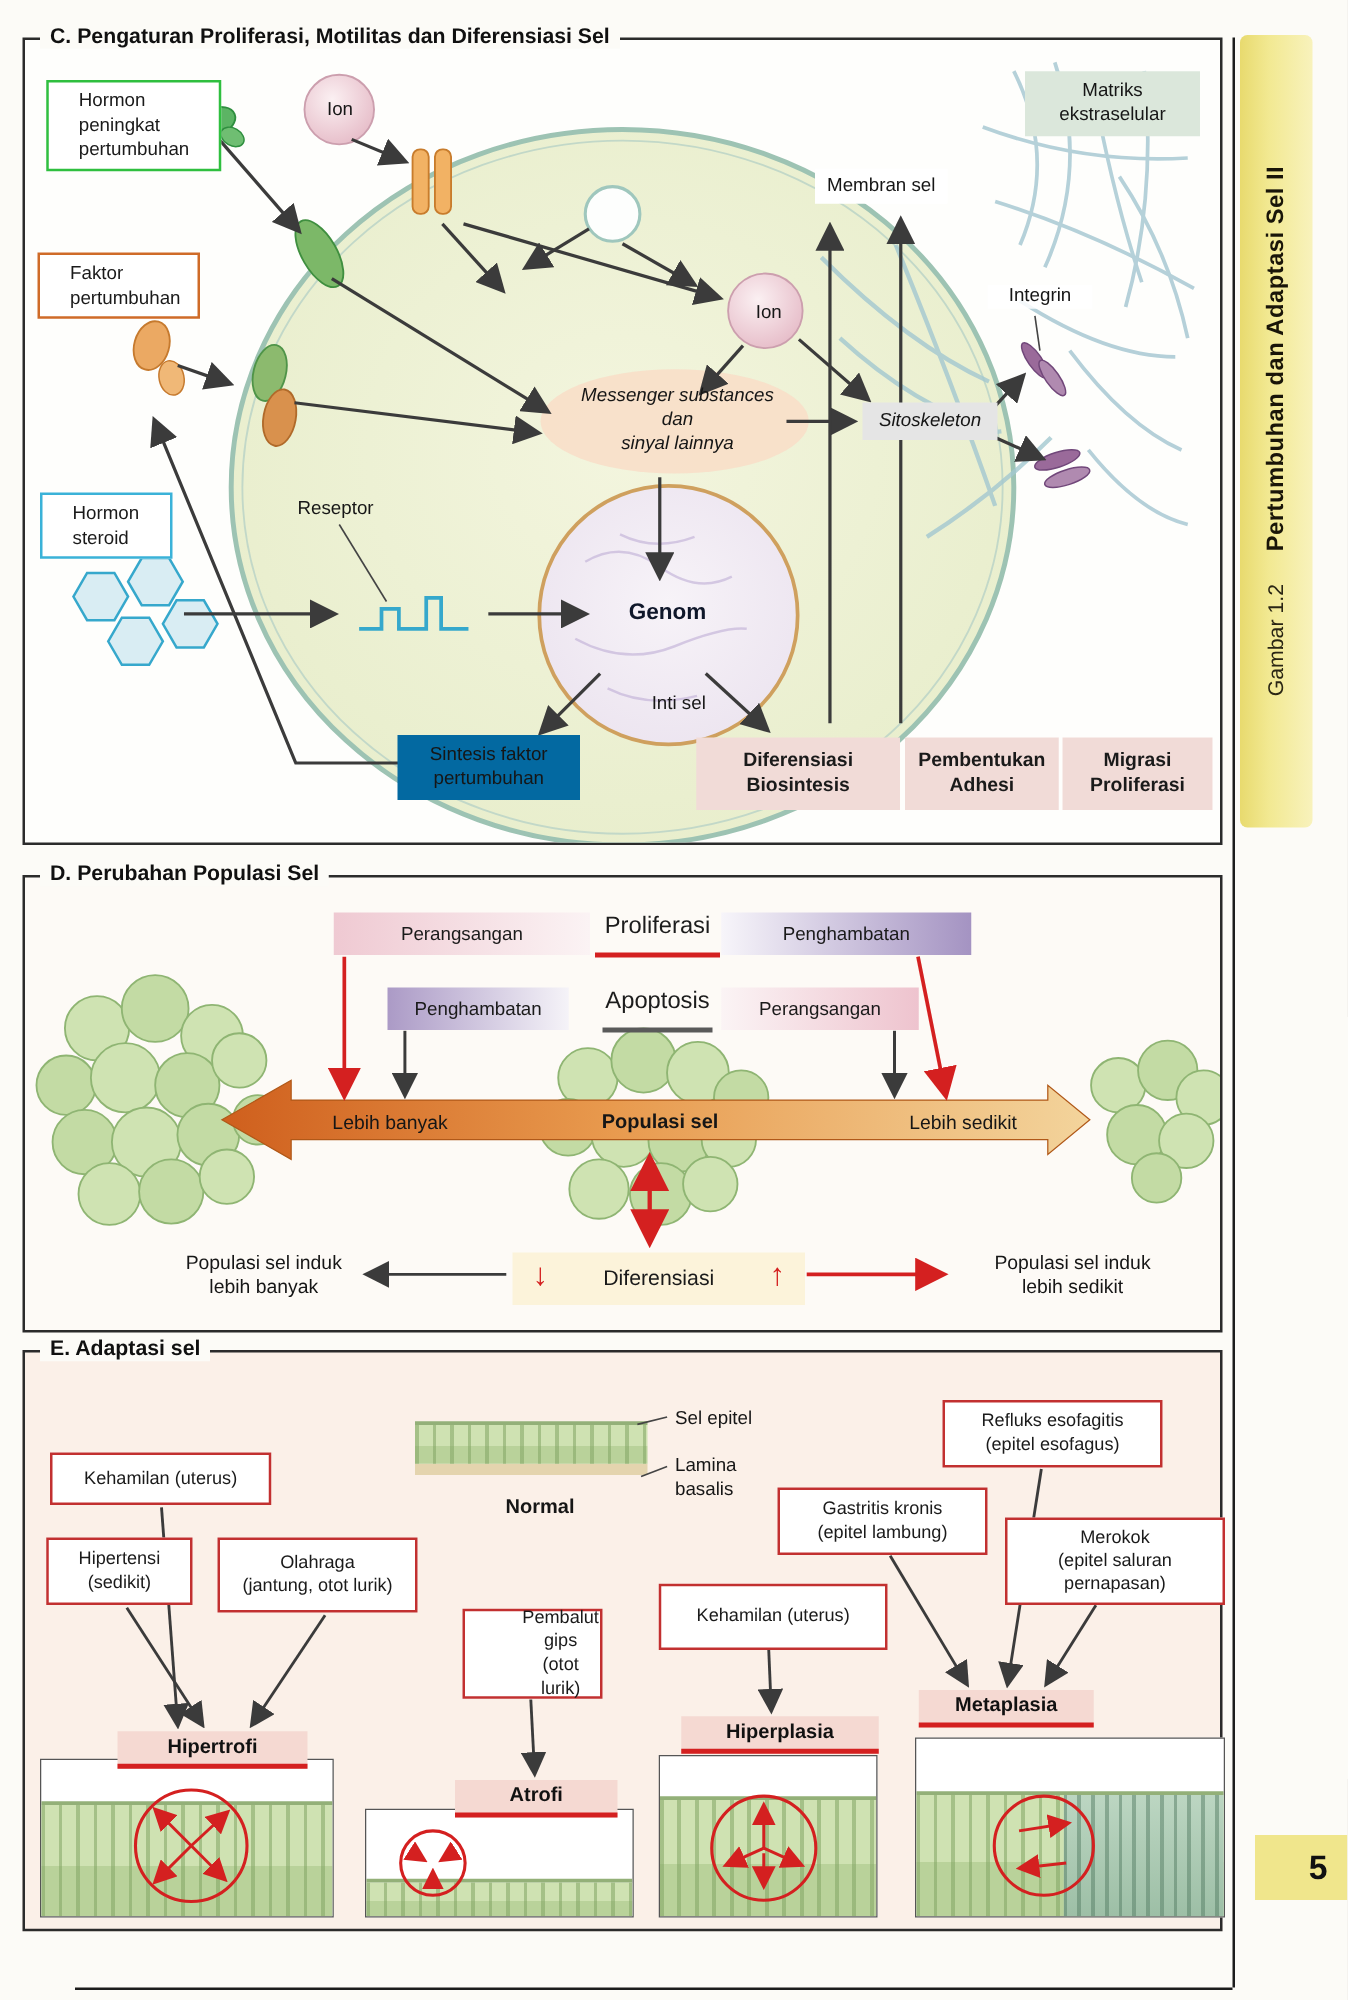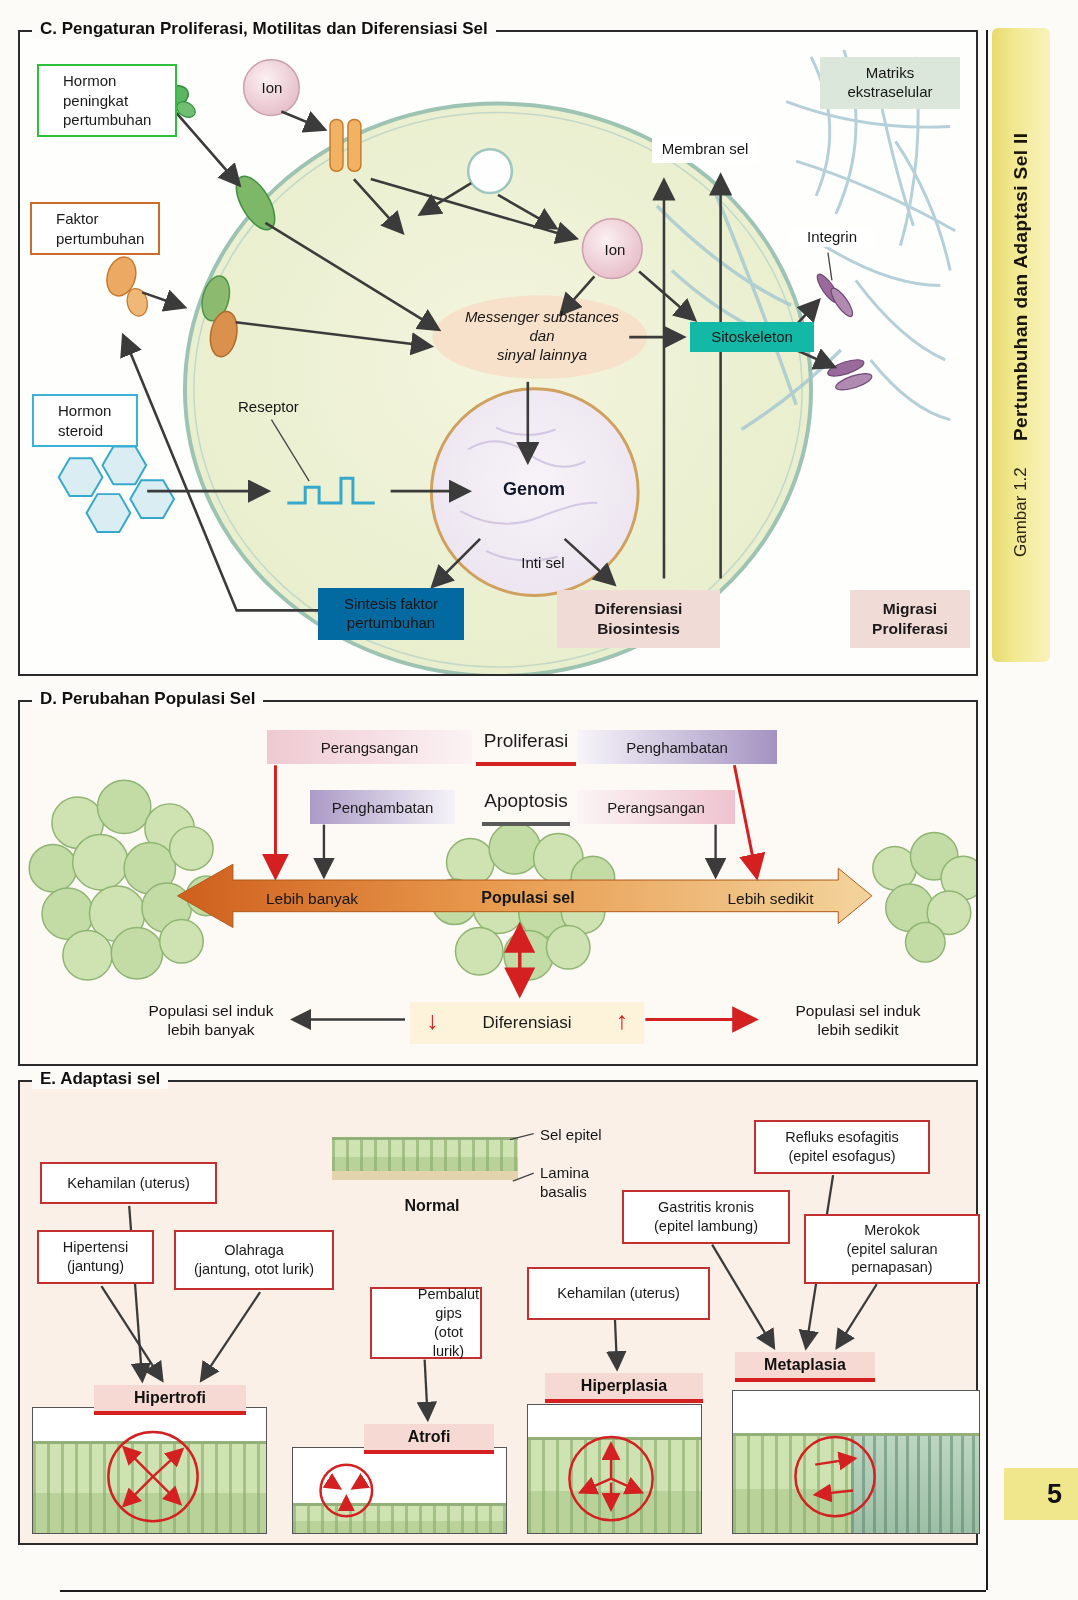--- a/index.html
+++ b/index.html
@@ -191,30 +191,32 @@
     <div class="lbl pre flexc" style="left:800px; top:25px; width:140px; height:52px; background:#dbe7db; font-size:15px;">Matriks
 ekstraselular</div>
     <div class="lbl flexc" style="left:632px; top:103px; width:106px; height:28px; background:#ffffff; font-size:15px;">Membran sel</div>
     <div class="cbox pre" style="left:10px; top:170px; width:130px; border-color:#cf6b28;">Faktor
 pertumbuhan</div>
     <div class="lbl center" style="left:568px; top:209px; width:54px; font-size:15px;">Ion</div>
     <div class="lbl center" style="left:770px; top:196px; width:84px; background:rgba(255,255,255,.85); font-size:15px;">Integrin</div>
     <div class="lbl pre center" style="left:418px; top:276px; width:208px; font-style:italic; font-size:15px;">Messenger substances
 dan
 sinyal lainnya</div>
-    <div class="lbl flexc" style="left:670px; top:290px; width:124px; height:30px; background:#14b8a6; font-size:15px;">Sitoskeleton</div>
+    <div class="lbl flexc" style="left:670px; top:290px; width:108px; height:30px; background:#e5e5e5; font-size:15px;font-style:italic;">Sitoskeleton</div>
     <div class="cbox pre" style="left:12px; top:362px; width:106px; border-color:#3ab2d8;">Hormon
 steroid</div>
     <div class="lbl" style="left:218px; top:366px; width:90px; font-size:15px;">Reseptor</div>
     <div class="lbl center" style="left:458px; top:446px; width:112px; font-weight:bold; font-size:18px; color:#0f172a;">Genom</div>
     <div class="lbl center" style="left:478px; top:522px; width:90px; font-size:15px;">Inti sel</div>
     <div class="lbl pre flexc" style="left:298px; top:556px; width:146px; height:52px; background:#0369a1; font-size:15px;">Sintesis faktor
 pertumbuhan</div>
     <div class="obox pre flexc" style="left:537px; top:558px; width:163px; height:58px;">Diferensiasi
 Biosintesis</div>
+    <div class="obox pre flexc" style="left:704px; top:558px; width:123px; height:58px;">Pembentukan
+Adhesi</div>
     <div class="obox pre flexc" style="left:830px; top:558px; width:120px; height:58px;">Migrasi
 Proliferasi</div>
   </section>
 
   <section class="panel" id="panelD">
     <div class="ptitle">D. Perubahan Populasi Sel</div>
 
     <svg class="layer" viewBox="0 0 960 366">
       <defs>
         <marker id="mA2" markerWidth="9" markerHeight="9" viewBox="0 0 10 10" refX="7.5" refY="5" orient="auto-start-reverse">
@@ -381,21 +383,21 @@
       </g>
     </svg>
 
     <div class="lbl" style="left:520px; top:44px; width:90px; font-size:15px;">Sel epitel</div>
     <div class="lbl pre" style="left:520px; top:82px; width:90px; font-size:15px;">Lamina
 basalis</div>
     <div class="lbl center" style="left:352px; top:114px; width:120px; font-weight:bold; font-size:16px;">Normal</div>
 
     <div class="rbox" style="left:20px; top:80px; width:177px; height:42px;">Kehamilan (uterus)</div>
     <div class="rbox pre" style="left:17px; top:148px; width:117px; height:54px;">Hipertensi
-(jantung)</div>
+(sedikit)</div>
     <div class="rbox pre" style="left:154px; top:148px; width:160px; height:60px;">Olahraga
 (jantung, otot lurik)</div>
     <div class="rbox pre" style="left:350px; top:205px; width:112px; height:72px;padding-left:45px;">Pembalut
 gips
 (otot lurik)</div>
     <div class="rbox" style="left:507px; top:185px; width:183px; height:53px;">Kehamilan (uterus)</div>
     <div class="rbox pre" style="left:602px; top:108px; width:168px; height:54px;">Gastritis kronis
 (epitel lambung)</div>
     <div class="rbox pre" style="left:784px; top:132px; width:176px; height:70px;">Merokok
 (epitel saluran

